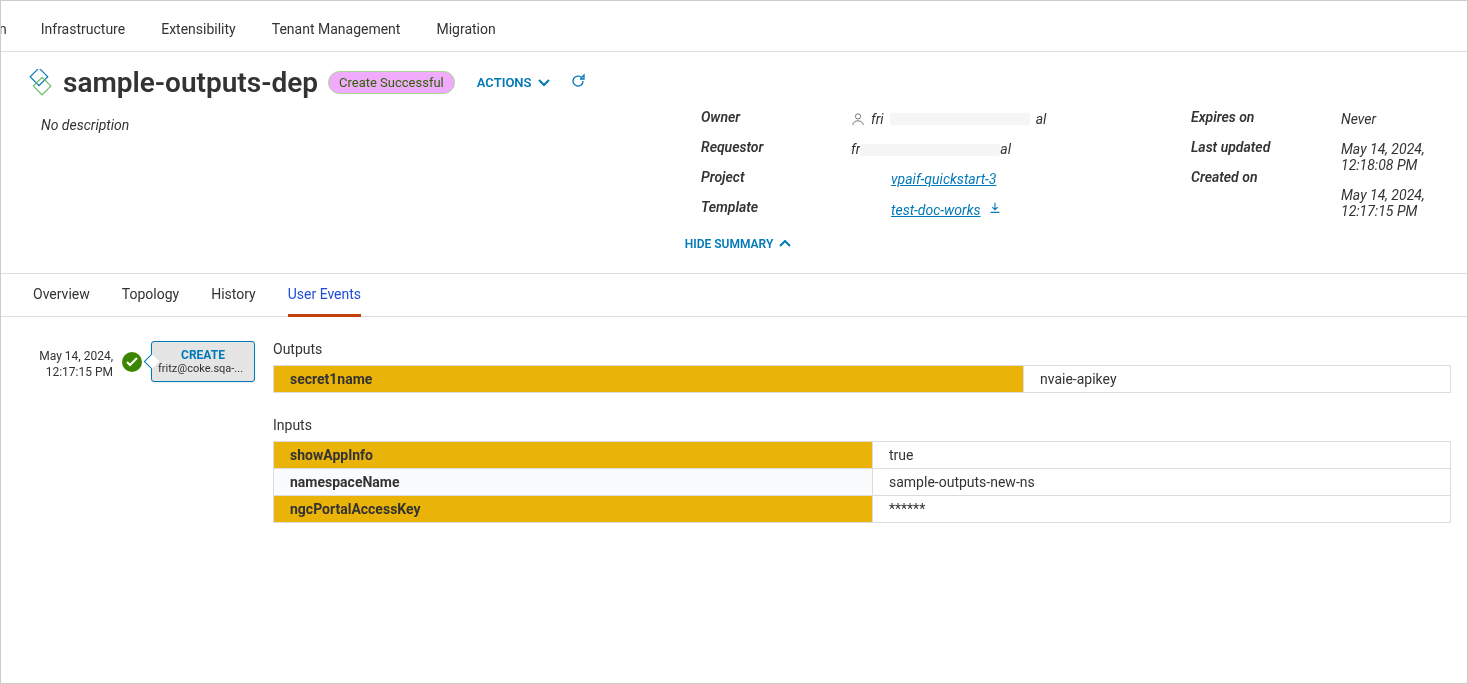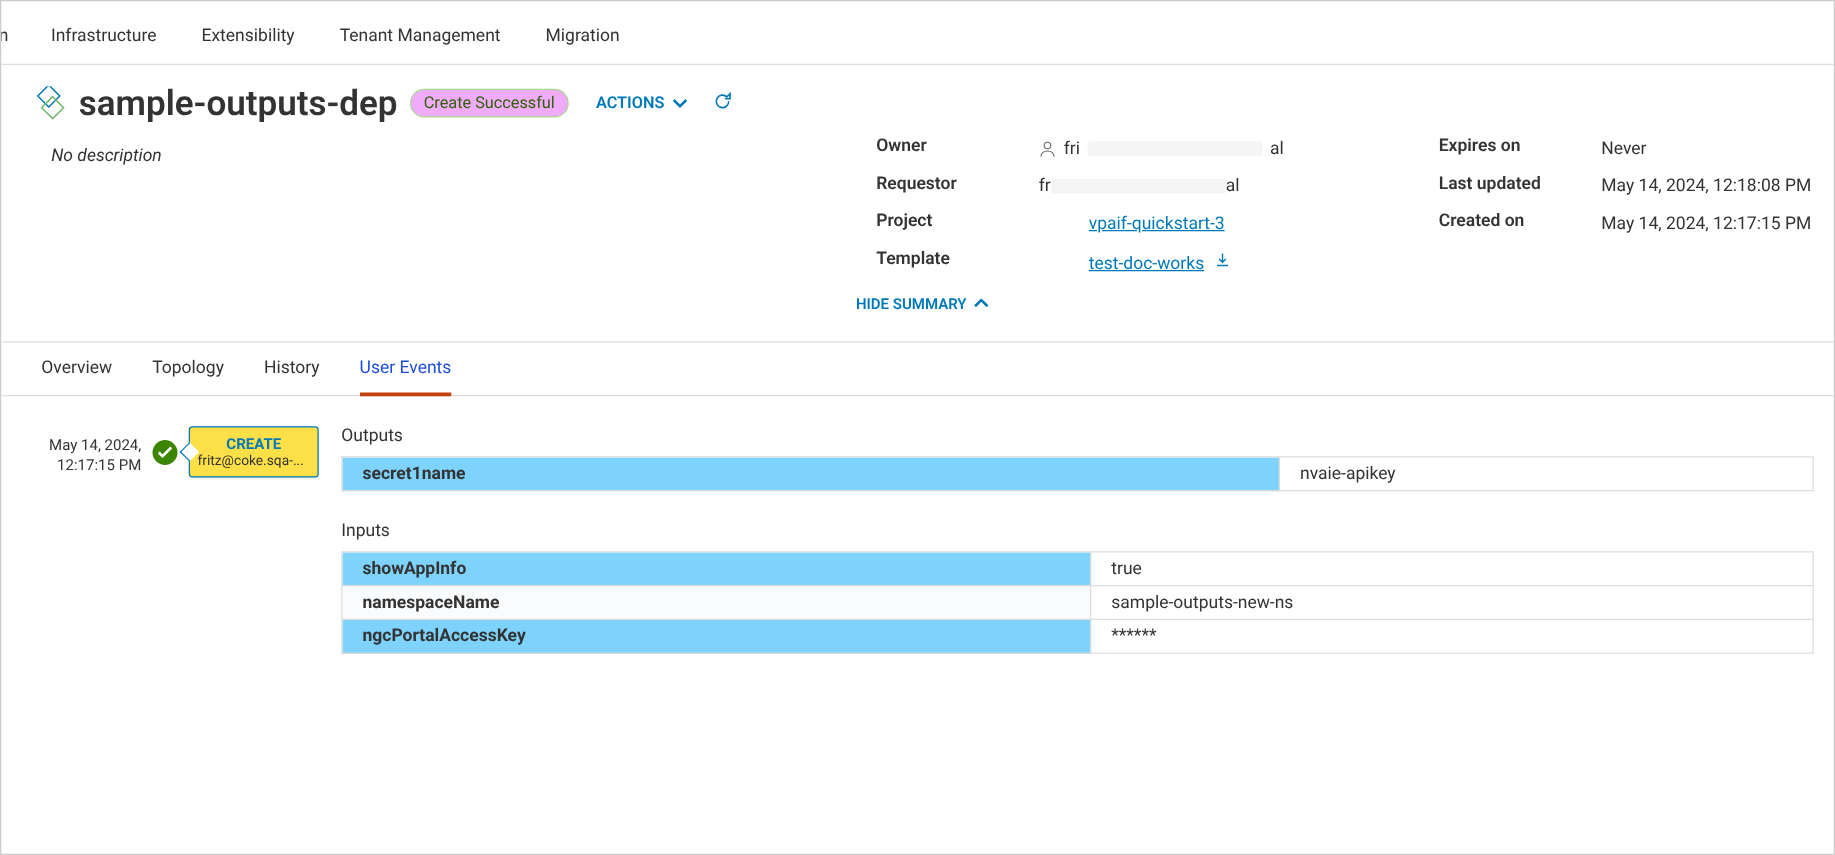--- a/index.html
+++ b/index.html
@@ -84,20 +84,22 @@
       flex: 0 0 640px;
       padding-top: 8px;
     }
     .no-description {
       font-style: italic;
       color: #333;
     }
     .metadata-grid {
       display: flex;
       flex: 1;
+      gap: 20px;
+      font-style: italic;
     }
     .metadata-col {
       display: flex;
       flex-direction: column;
       gap: 14px;
     }
     .metadata-col.col1 {
       flex: 0 0 130px;
     }
     .metadata-col.col2 {
@@ -198,21 +200,21 @@
     .event-check {
       width: 22px;
       height: 22px;
       margin-top: 10px;
     }
     .event-card {
       border: 1px solid #0079b8;
       border-radius: 3px;
       padding: 6px 6px;
       min-width: 104px;
-      background: #fde047;
+      background: #e5e5e5;
       box-shadow: 0 1px 2px rgba(0,0,0,0.08);
       position: relative;
     }
     .event-card::before {
       content: '';
       position: absolute;
       left: -6px;
       top: 14px;
       width: 10px;
       height: 10px;
@@ -250,21 +252,21 @@
       margin-bottom: 24px;
       border: 1px solid #ddd;
     }
     .data-table td {
       padding: 5px 16px;
       border: 1px solid #ddd;
       font-size: 14px;
     }
     .data-table td.key-cell {
       font-weight: 700;
-      background: #7dd3fc;
+      background: #eab308;
     }
     .data-table tr:nth-child(even) td.key-cell {
       background: #fafbfc;
     }
     .outputs-table td.key-cell {
       width: 750px;
     }
     .inputs-table td.key-cell {
       width: 599px;
     }

